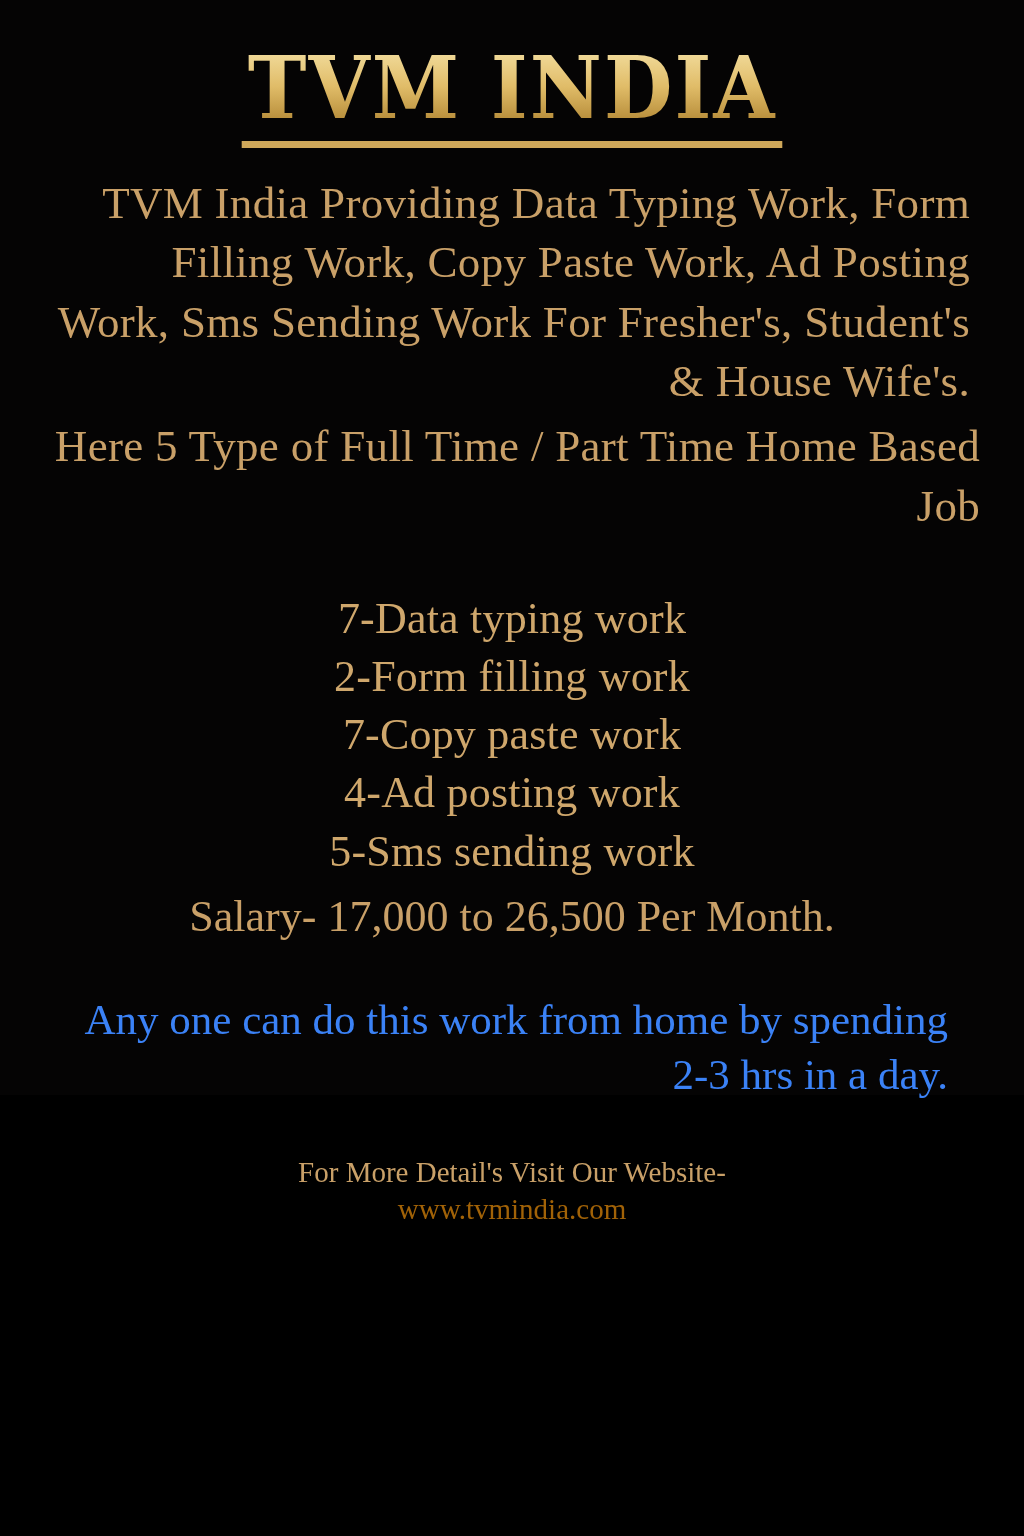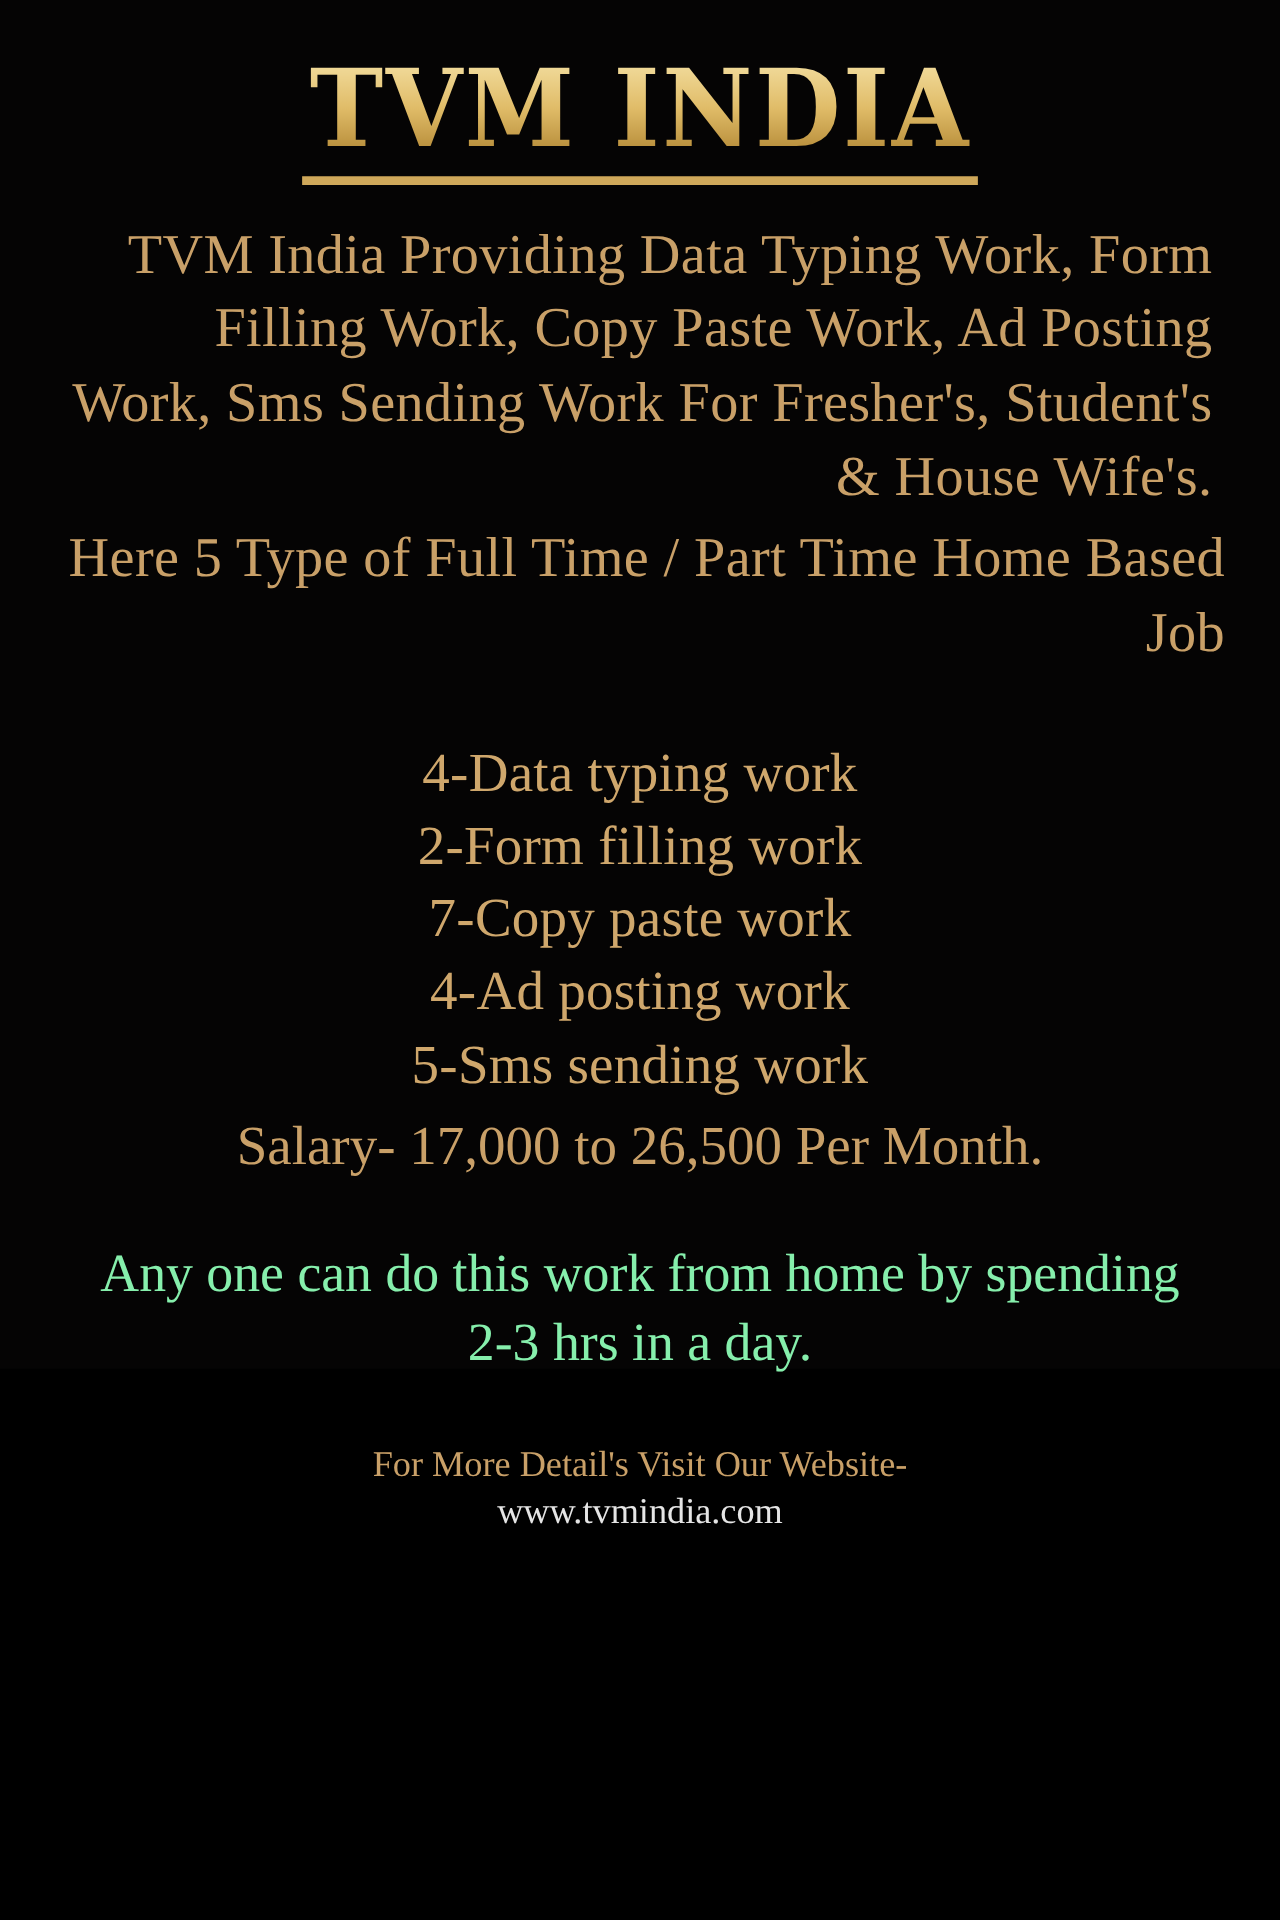--- a/index.html
+++ b/index.html
@@ -77,54 +77,54 @@
   .salary {
     margin-top: 10px;
     font-size: 44px;
     color: #c9a068;
     text-align: center;
   }
   .note {
     margin-top: 50px;
     font-size: 43px;
     line-height: 1.28;
-    color: #86efac;
-    text-align: center;
+    color: #3b82f6;
+    text-align: right;
     padding: 0 40px;
   }
   .website {
     margin-top: 52px;
     font-size: 29px;
     line-height: 1.28;
     color: #c9a068;
     text-align: center;
     padding: 0 30px;
   }
   .website .url {
     display: block;
-    color: #e5e5e5;
+    color: #a16207;
   }
 </style>
 </head>
 <body>
 
 <div class="poster">
 
   <div class="title-wrap">
     <div class="title">TVM INDIA</div>
   </div>
 
   <div class="body-block">
 
     <p class="para intro">TVM India Providing Data Typing Work, Form Filling Work, Copy Paste Work, Ad Posting Work, Sms Sending Work For Fresher's, Student's &amp; House Wife's.</p>
 
     <p class="para here">Here 5 Type of Full Time / Part Time Home Based Job</p>
 
     <div class="list">
-      <div class="list-item">4-Data typing work</div>
+      <div class="list-item">7-Data typing work</div>
       <div class="list-item">2-Form filling work</div>
       <div class="list-item">7-Copy paste work</div>
       <div class="list-item">4-Ad posting work</div>
       <div class="list-item">5-Sms sending work</div>
     </div>
 
     <div class="salary">Salary- 17,000 to 26,500 Per Month.</div>
 
     <div class="note">Any one can do this work from home by spending 2-3 hrs in a day.</div>
 

